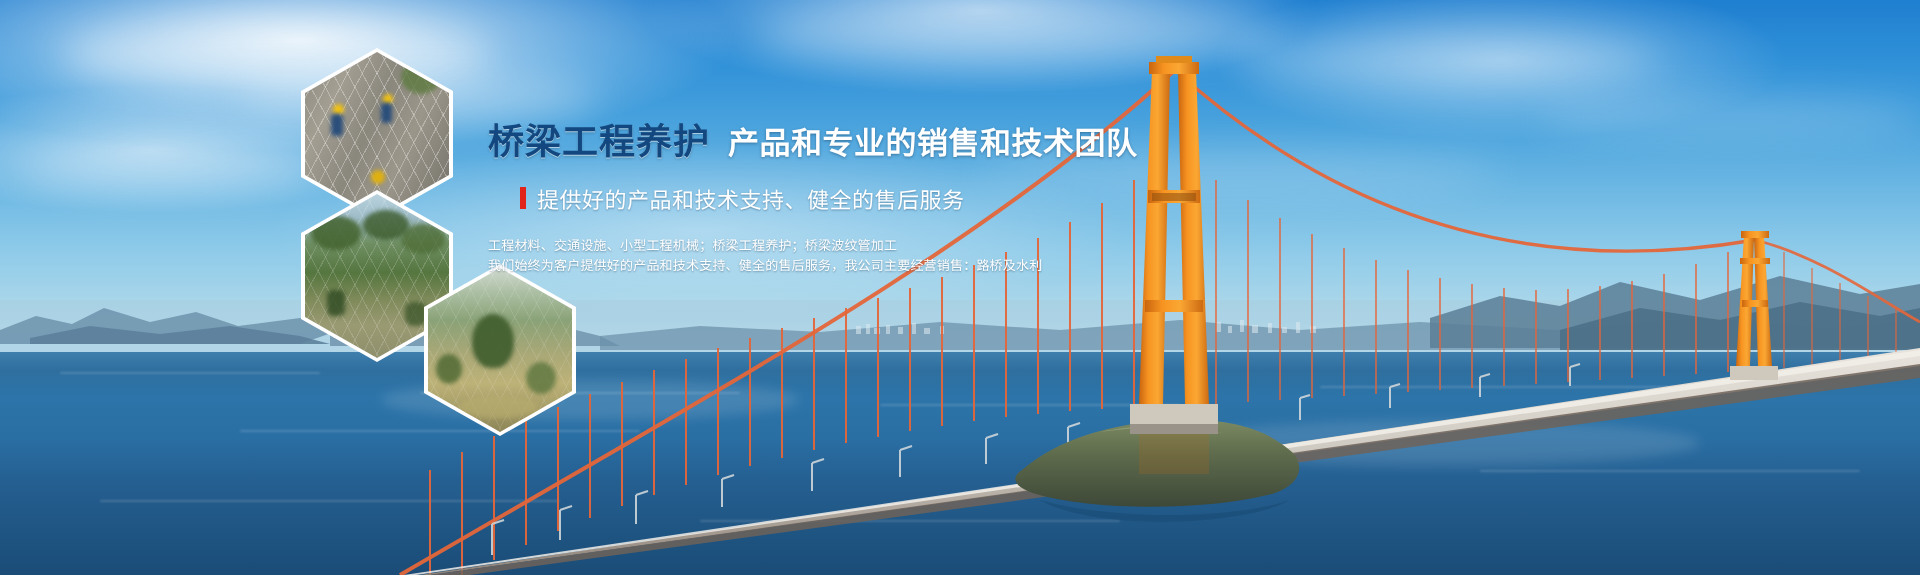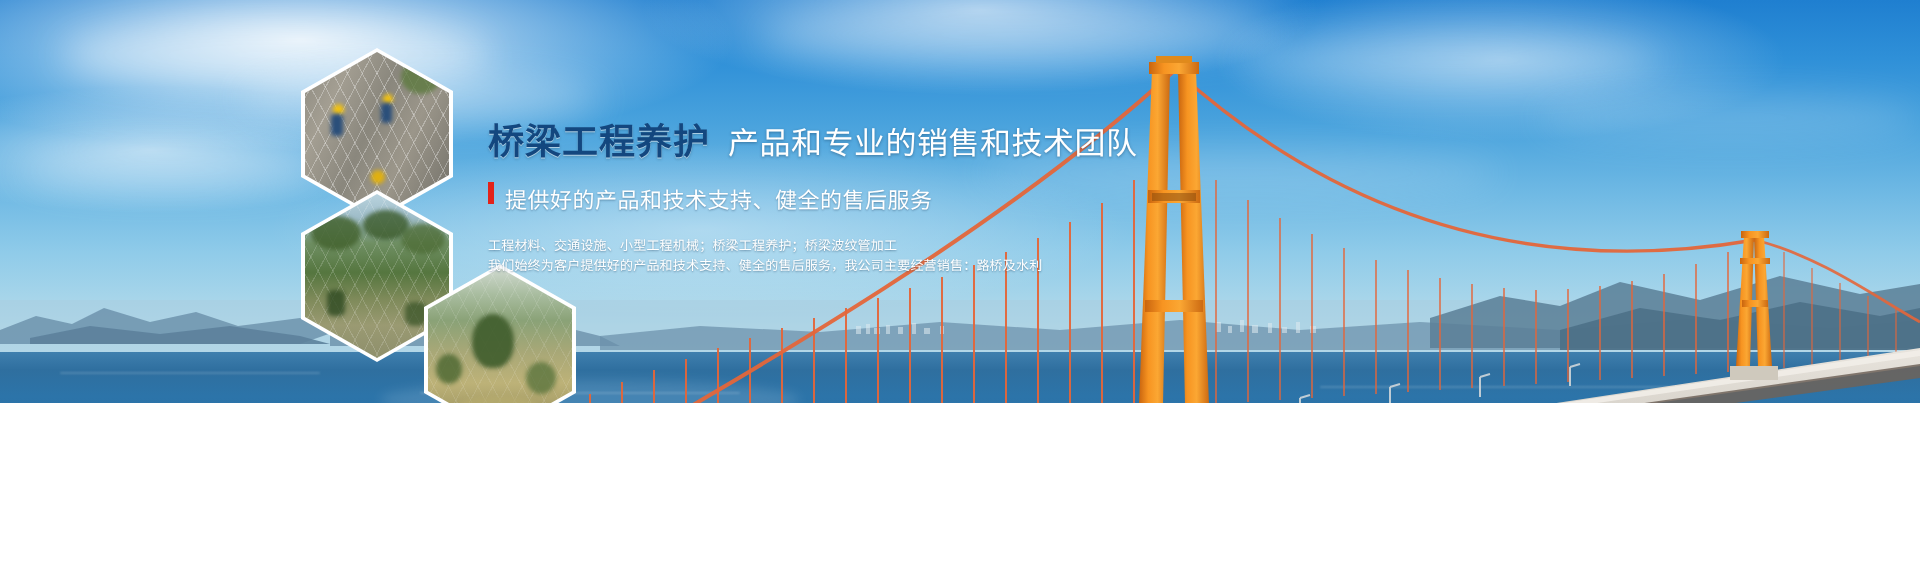--- a/index.html
+++ b/index.html
@@ -4,21 +4,21 @@
 <title>Banner</title>
 <style>
   * { margin:0; padding:0; box-sizing:border-box; }
   html, body {
     width:1920px; height:575px; overflow:hidden;
     font-family:"Liberation Sans", sans-serif;
   }
 
   .banner {
     position:relative;
-    width:1920px; height:403px;
+    width:1920px; height:575px;
     overflow:hidden;
     background:#2d86c4;
   }
 
   
   .sky {
     position:absolute; left:0; top:0; width:1920px; height:420px;
     background:
       radial-gradient(ellipse 700px 180px at 300px 40px, rgba(255,255,255,.85) 0%, rgba(255,255,255,0) 62%),
       radial-gradient(ellipse 520px 130px at 980px 10px, rgba(255,255,255,.60) 0%, rgba(255,255,255,0) 65%),
@@ -109,28 +109,28 @@
   .headline {
     display:flex; align-items:baseline; white-space:nowrap;
     line-height:1;
   }
   .hl-main {
     font-size:36px; font-weight:bold; color:#13477f;
     letter-spacing:1px;
     text-shadow:0 1px 0 rgba(255,255,255,.55), 0 2px 3px rgba(0,0,0,.18);
   }
   .hl-sub {
-    font-size:31px; font-weight:normal; color:#ffffff;
+    font-size:31px; font-weight:bold; color:#ffffff;
     letter-spacing:.5px; margin-left:18px;
     text-shadow:0 1px 3px rgba(20,50,80,.45);
   }
 
   .subline {
-    display:flex; align-items:flex-start;
-    margin-top:22px; white-space:nowrap;
+    display:flex; align-items:center;
+    margin-top:22px; white-space:nowrap;margin-left:32px;
   }
   .red-bar {
     width:6px; height:22px; background:#e2231a; margin-right:11px; flex:none;
   }
   .subline-text {
     font-size:22px; color:#ffffff; letter-spacing:.5px;
     text-shadow:0 1px 2px rgba(20,50,80,.4);
   }
 
   .body { margin-top:22px; }

